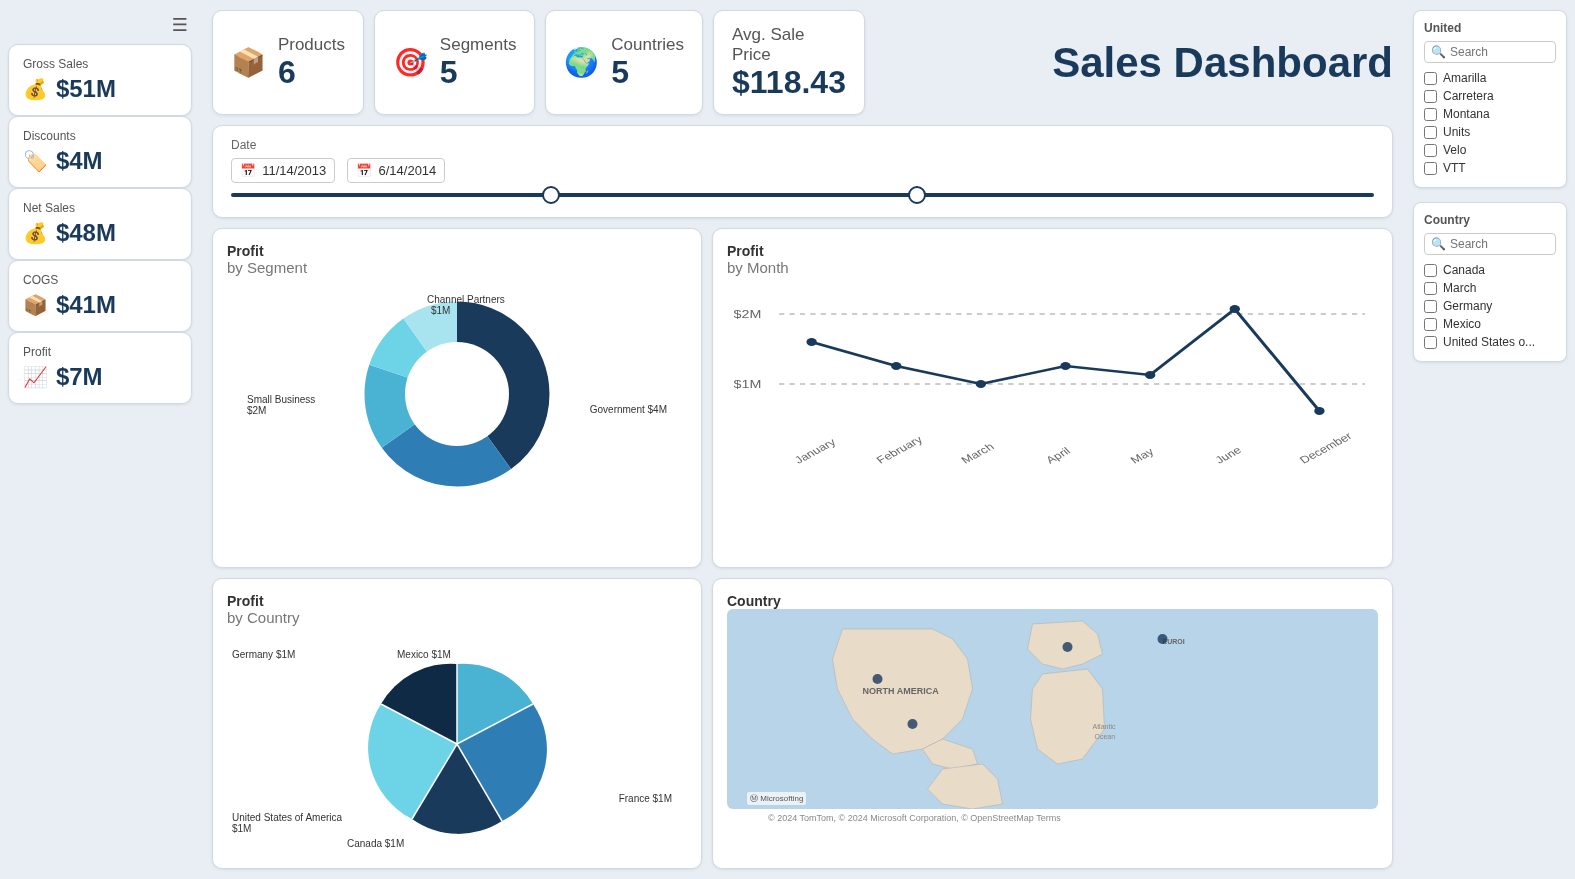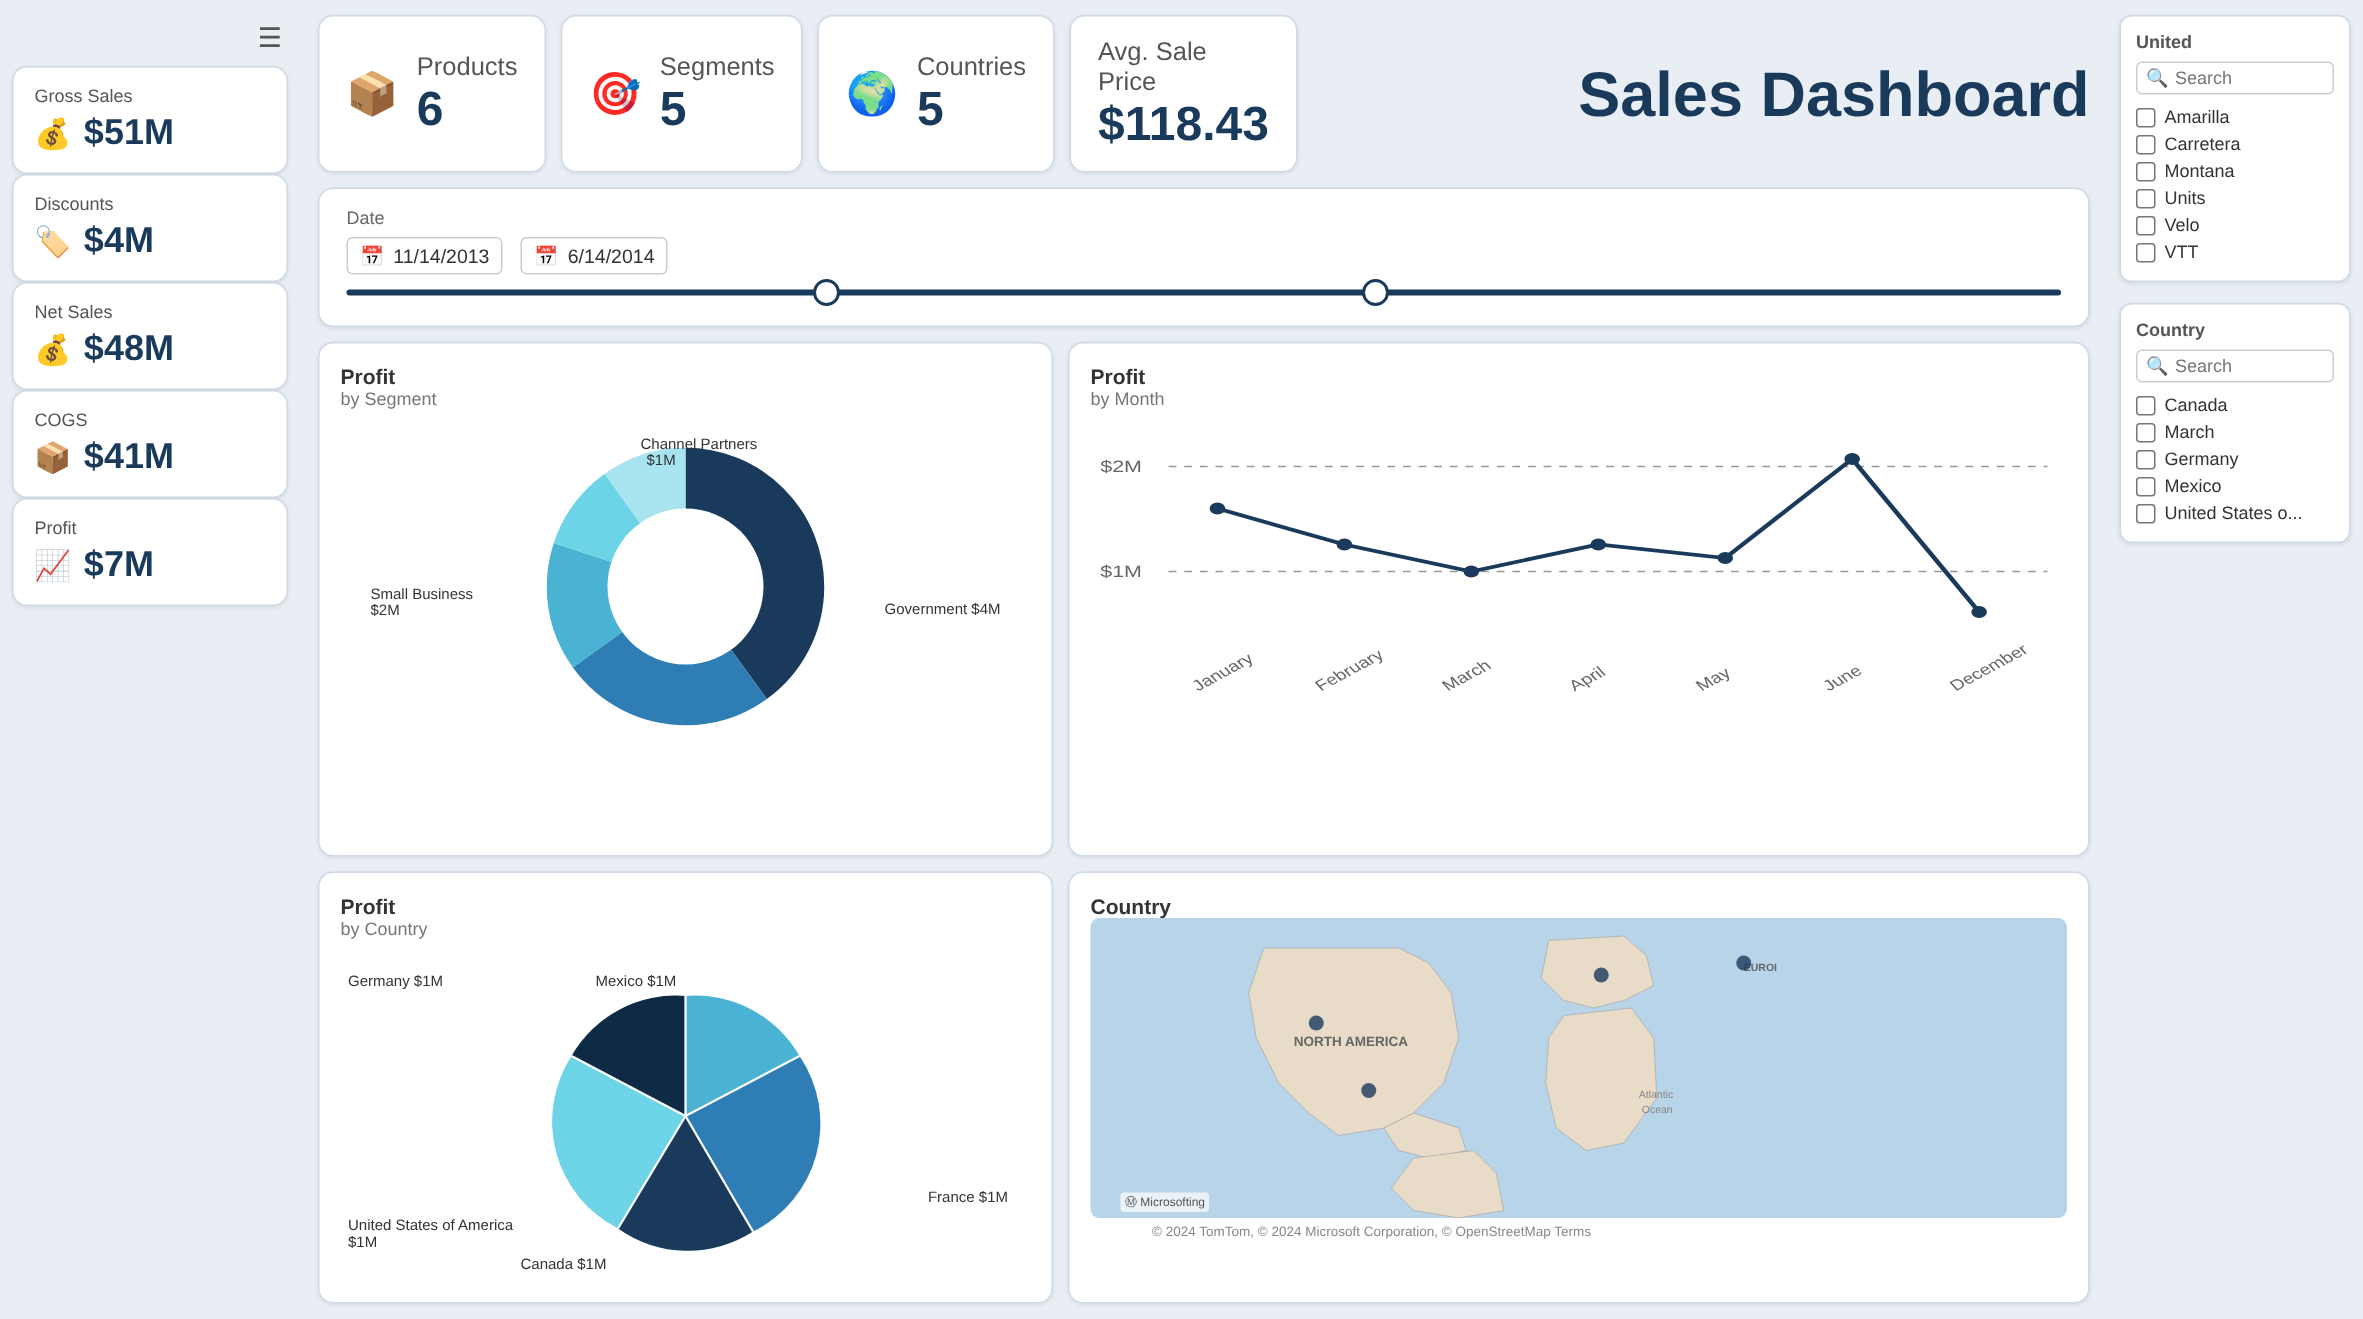--- a/index.html
+++ b/index.html
@@ -199,21 +199,21 @@
       flex: 1;
     }
 
     .chart-title {
       font-size: 14px;
       font-weight: 600;
       color: #333;
     }
 
     .chart-subtitle {
-      font-size: 12px;
+      font-size: 15px;
       color: #777;
       margin-bottom: 8px;
     }
 
     
     .right-panel {
       width: 170px;
       background: #e8eef4;
       padding: 10px 8px;
       display: flex;

